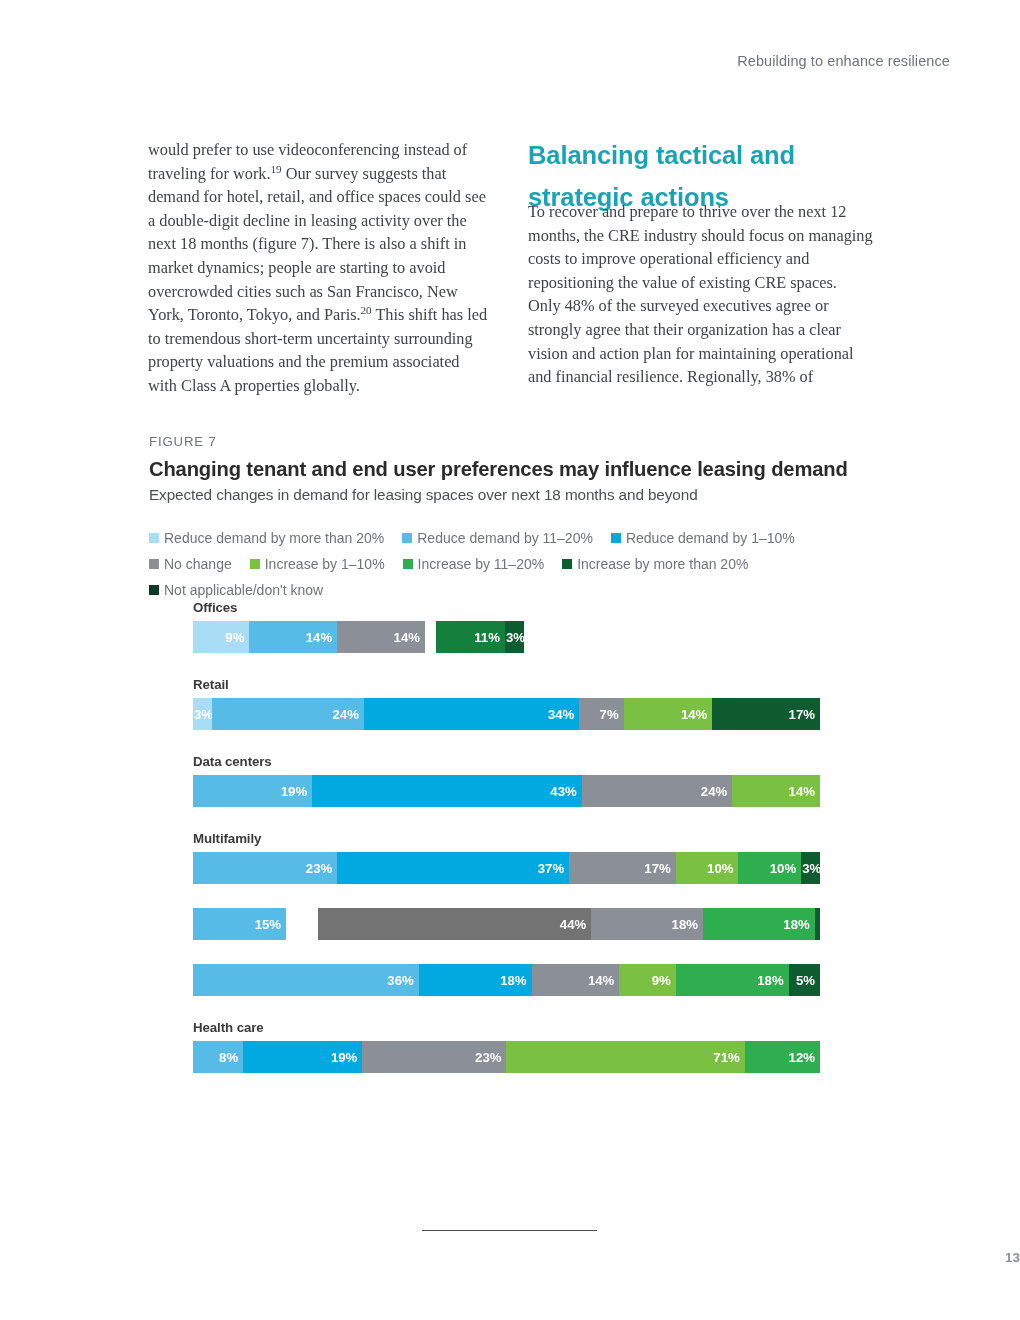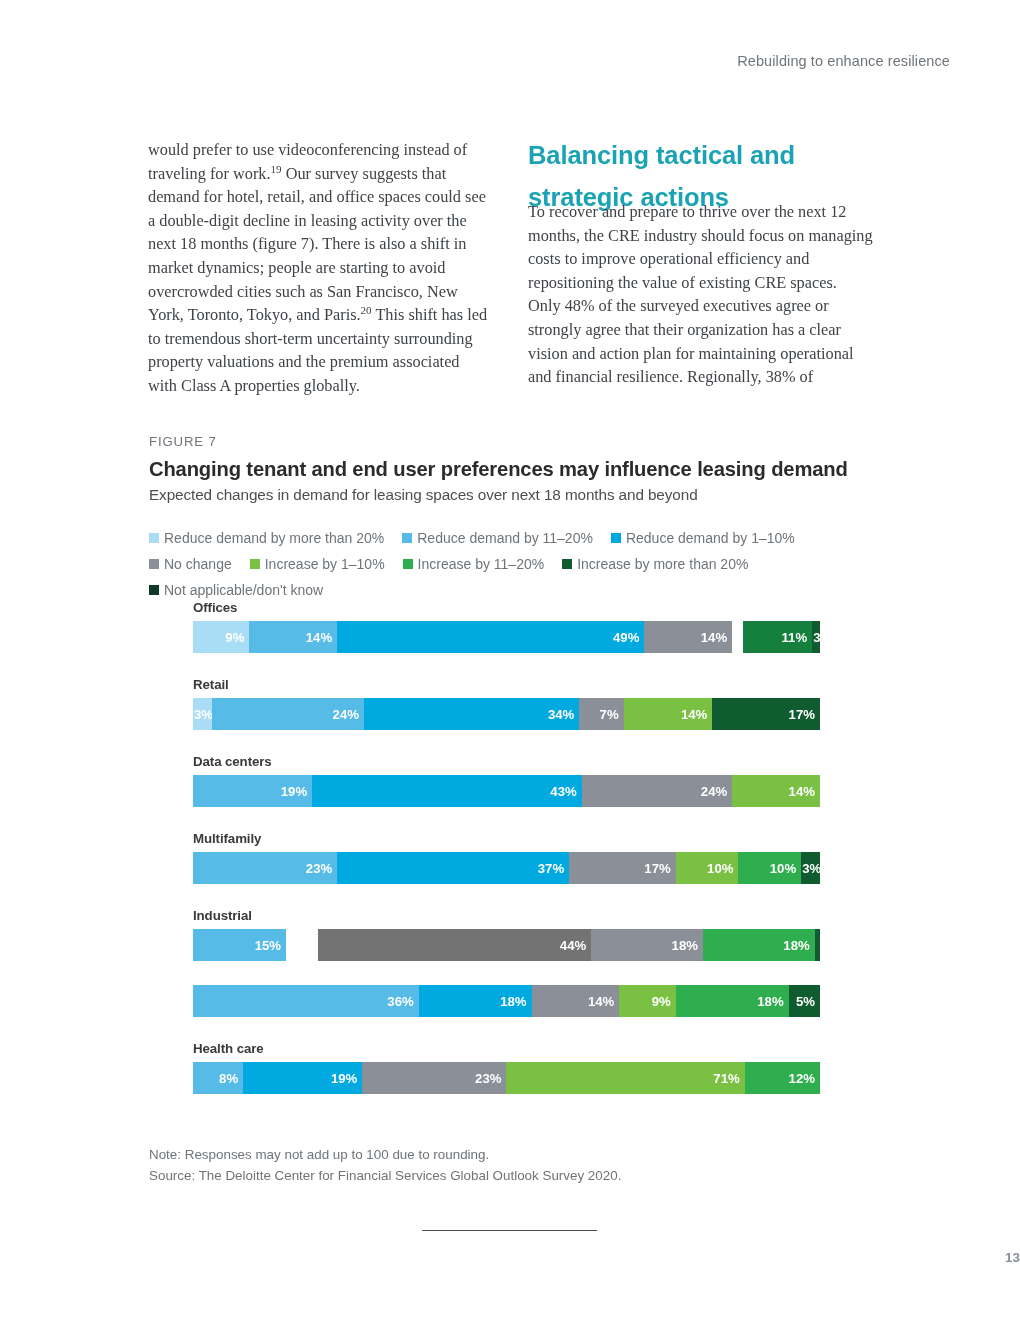--- a/index.html
+++ b/index.html
@@ -155,21 +155,20 @@
         </div>
       </div>
     </div>
 
   <div class="chart" id="chart">
       <div class="bar-group">
         <div class="cat-label">Offices</div>
         <div class="bar">
           <div class="seg" style="background: rgb(168, 221, 245); width: 56.43px; flex: 0 0 56.43px;">9%</div>
           <div class="seg" style="background: rgb(86, 187, 230); width: 87.78px; flex: 0 0 87.78px;">14%</div>
-          <div class="seg" style="background: rgb(0, 169, 224); width: 307.23px; flex: 0 0 307.23px;">49%</div>
           <div class="seg" style="background: rgb(138, 143, 152); width: 87.78px; flex: 0 0 87.78px;">14%</div>
           <div class="seg" style="background: #15803d; width: 68.97px; flex: 0 0 68.97px; margin-left: 11px;">11%</div>
           <div class="seg tiny" style="background: rgb(14, 92, 47); width: 18.81px; flex: 0 0 18.81px;">3%</div>
         </div>
       </div>
       <div class="spacer"></div>
       <div class="bar-group">
         <div class="cat-label">Retail</div>
         <div class="bar">
           <div class="seg tiny" style="background: rgb(168, 221, 245); width: 19px; flex: 0 0 19px;">3%</div>
@@ -197,21 +196,20 @@
           <div class="seg" style="background: rgb(86, 187, 230); width: 144.21px; flex: 0 0 144.21px;">23%</div>
           <div class="seg" style="background: rgb(0, 169, 224); width: 231.99px; flex: 0 0 231.99px;">37%</div>
           <div class="seg" style="background: rgb(138, 143, 152); width: 106.59px; flex: 0 0 106.59px;">17%</div>
           <div class="seg" style="background: rgb(122, 193, 67); width: 62.7px; flex: 0 0 62.7px;">10%</div>
           <div class="seg" style="background: rgb(46, 174, 78); width: 62.7px; flex: 0 0 62.7px;">10%</div>
           <div class="seg tiny" style="background: rgb(14, 92, 47); width: 18.81px; flex: 0 0 18.81px;">3%</div>
         </div>
       </div>
       <div class="spacer"></div>
       <div class="bar-group">
-        <div class="cat-label">Industrial</div>
         <div class="bar">
           <div class="seg" style="background: rgb(86, 187, 230); width: 93.1188px; flex: 0 0 93.1188px;">15%</div>
           <div class="seg" style="background: #737373; width: 273.149px; flex: 0 0 273.149px; margin-left: 32px;">44%</div>
           <div class="seg" style="background: rgb(138, 143, 152); width: 111.743px; flex: 0 0 111.743px;">18%</div>
           <div class="seg" style="background: rgb(46, 174, 78); width: 111.743px; flex: 0 0 111.743px;">18%</div>
           <div class="seg" style="background: rgb(14, 92, 47); width: 37.2475px; flex: 0 0 37.2475px;">6%</div>
         </div>
       </div>
       <div class="spacer"></div>
       <div class="bar-group">
@@ -230,20 +228,16 @@
         <div class="bar">
           <div class="seg" style="background: rgb(86, 187, 230); width: 50.16px; flex: 0 0 50.16px;">8%</div>
           <div class="seg" style="background: rgb(0, 169, 224); width: 119.13px; flex: 0 0 119.13px;">19%</div>
           <div class="seg" style="background: rgb(138, 143, 152); width: 144.21px; flex: 0 0 144.21px;">23%</div>
           <div class="seg" style="background: rgb(122, 193, 67); width: 238.26px; flex: 0 0 238.26px;">71%</div>
           <div class="seg" style="background: rgb(46, 174, 78); width: 75.24px; flex: 0 0 75.24px;">12%</div>
         </div>
       </div>
     </div>
 
-  <div class="notes">
-    <div>Note: Responses may not add up to 100 due to rounding.</div>
-    <div>Source: The Deloitte Center for Financial Services Global Outlook Survey 2020.</div>
-  </div>
 
   <div class="rule"></div>
   <div class="pageno">13</div>
 </div>
 
 </body></html>

